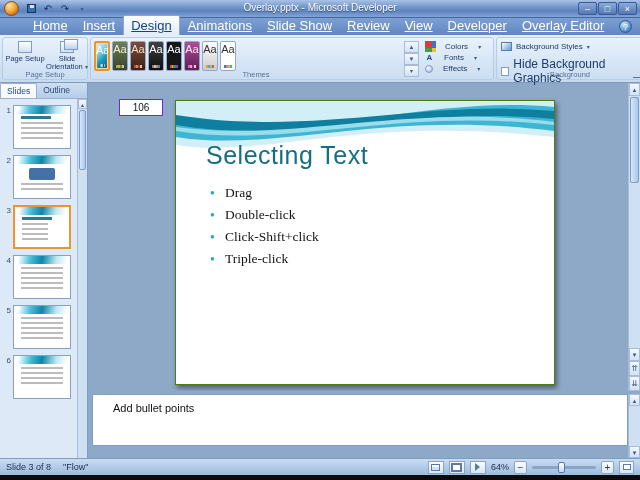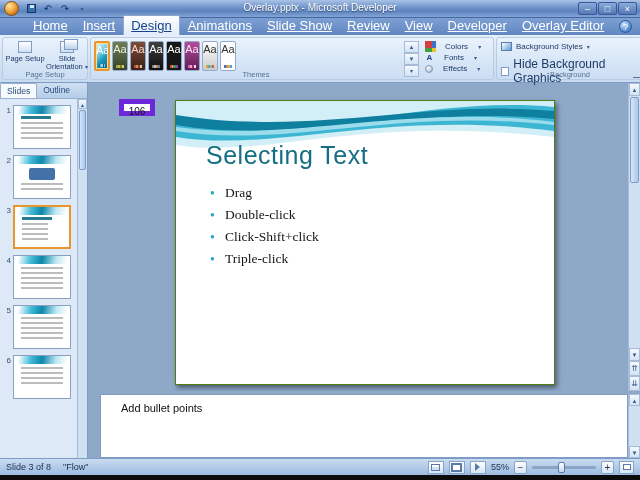--- a/index.html
+++ b/index.html
@@ -113,22 +113,22 @@
   .mline.title-line { background:#2a7a92; height:3px; margin-top:2px; width:30px; }
   .blue-box { width:26px; height:12px; background:#4472a8; border-radius:2px; margin:4px auto 0; }
   #pane-scroll { position:absolute; right:0; top:16px; bottom:0; width:10px;
     background:#cfe0f2; border-left:1px solid #a8bcd8; }
   #pane-scroll .scr-arrow { height:10px; font-size:5px; line-height:10px; }
   #pane-thumbbar { position:absolute; top:11px; left:1px; right:1px; height:60px;
     background:linear-gradient(90deg,#d6e6fa,#a8c8ec); border:1px solid #7f9cc4; border-radius:2px; }
 
   
   #canvas { position:absolute; left:89px; top:83px; right:12px; height:308px; }
-  #page-label { position:absolute; left:30px; top:16px; width:36px; height:17px; background:#ffffff;
-    border:5px solid #6d28d9; font-size:10px; text-align:center; line-height:16px; color:#111; cursor:pointer; }
+  #page-label { position:absolute; left:30px; top:16px; width:44px; height:17px; background:#ffffff;
+    border:1px solid #6d28d9; font-size:10px; text-align:center; line-height:16px; color:#111; cursor:pointer; }
   #slide { position:absolute; left:86px; top:17px; width:380px; height:285px; background:#ffffff;
     border:1px solid #4d7c0f; box-shadow:2px 3px 5px rgba(0,0,0,.45); cursor:default; }
   #slide-wave { position:absolute; top:0; left:0; width:100%; height:64px; }
   #slide-title { position:absolute; left:30px; top:40px; font-size:25px; color:#156e83; letter-spacing:.5px; }
   #slide-bullets { position:absolute; left:34px; top:84px; list-style:none; }
   #slide-bullets li { font-family:"Liberation Serif", serif; font-size:13.5px; color:#141414;
     margin-bottom:6px; padding-left:15px; position:relative; }
   #slide-bullets li::before { content:"●"; position:absolute; left:0; top:3px; font-size:8px; color:#2aa8c8; }
 
   
@@ -137,21 +137,21 @@
   .scr-arrow { height:13px; font-size:6px; color:#3a5a8c; text-align:center; line-height:13px;
     background:linear-gradient(#f4f9fe,#d2e2f4); border:1px solid #a8bcd8; cursor:pointer; }
   #scr-thumb { position:absolute; top:14px; left:1px; right:1px; height:86px;
     background:linear-gradient(90deg,#d6e6fa,#a8c8ec); border:1px solid #7f9cc4; border-radius:2px; cursor:grab; }
   #scr-down { position:absolute; bottom:30px; left:0; right:0; }
   #scr-prev { position:absolute; bottom:15px; left:0; right:0; height:15px; font-size:8px; line-height:14px; }
   #scr-next { position:absolute; bottom:0; left:0; right:0; height:15px; font-size:8px; line-height:14px; }
 
   
   #notes-splitter { position:absolute; left:89px; right:12px; top:391px; height:3px; background:#8ea8c8; cursor:row-resize; }
-  #notes { position:absolute; left:100px; right:12px; top:394px; height:64px; background:#ffffff;
+  #notes { position:absolute; left:92px; right:12px; top:394px; height:52px; background:#ffffff;
     border:1px solid #7f9cc4; padding:7px 0 0 20px; font-size:11px; color:#111; cursor:text; }
   #notes-scroll { position:absolute; right:0; top:394px; height:64px; width:12px;
     background:#cfe0f2; border-left:1px solid #a8bcd8; }
   #notes-scroll .scr-arrow { height:12px; line-height:12px; }
   #notes-scroll .na-down { position:absolute; bottom:0; left:0; right:0; }
 
   
   #statusbar { position:absolute; left:0; right:0; bottom:5px; height:17px;
     background:linear-gradient(#cadcf1,#9cbbe0); border-top:1px solid #7f9cc4;
     display:flex; align-items:center; font-size:9px; color:#1e2f4c; padding:0 6px; gap:12px; }
@@ -400,21 +400,21 @@
     <div id="sb-right">
       <div class="vbtn">
           <span class="sh-normal"></span>
         </div>
       <div class="vbtn">
           <span class="sh-sorter"></span>
         </div>
       <div class="vbtn">
           <span class="sh-show"></span>
         </div>
-      <span>55%</span>
+      <span>64%</span>
       <div class="zoom-btn">−</div>
       <div id="zoom-track">
         <div id="zoom-thumb"></div>
       </div>
       <div class="zoom-btn">+</div>
       <div id="fit-btn">
           <span></span>
         </div>
     </div>
   </div>

